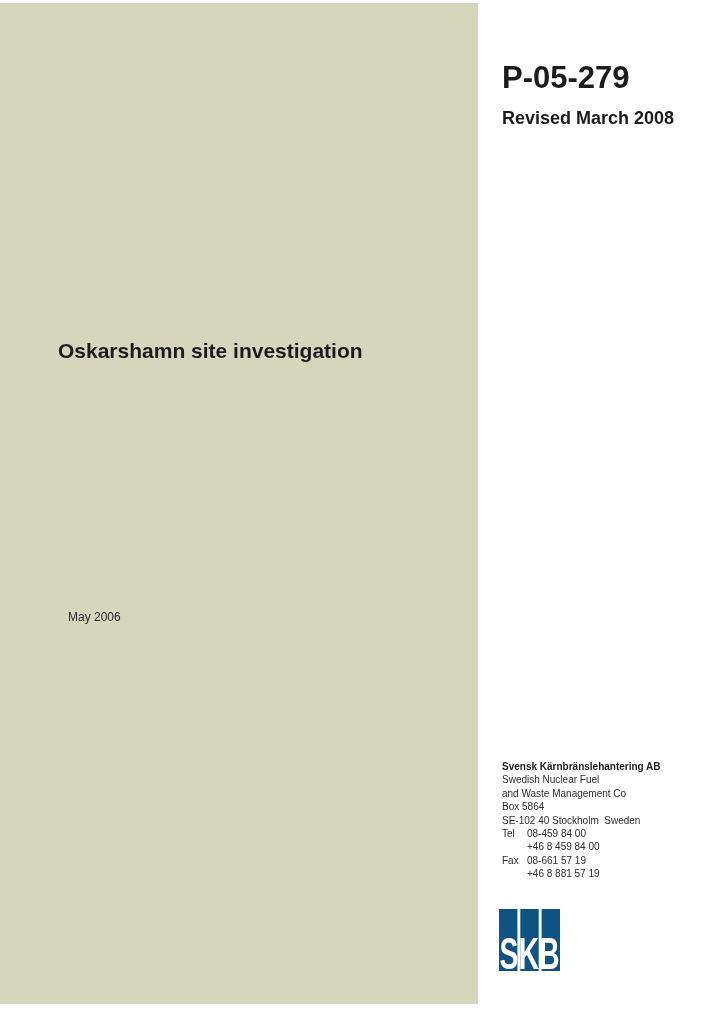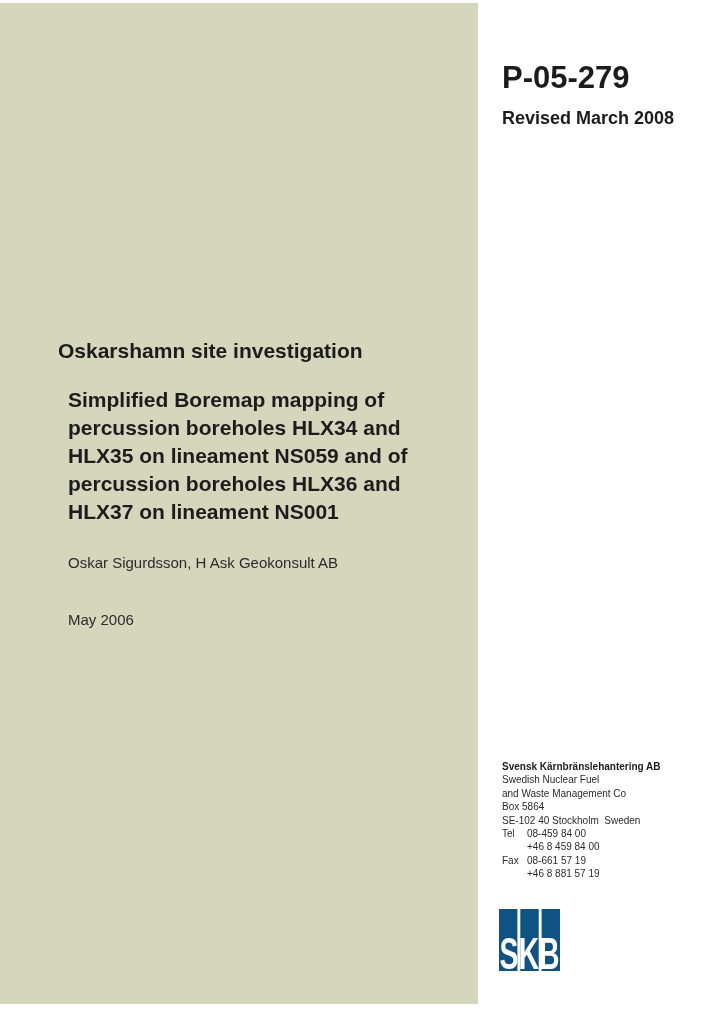--- a/index.html
+++ b/index.html
@@ -72,21 +72,21 @@
     top: 553px;
     font-size: 15px;
     line-height: 1.3;
     color: #2b2b2b;
   }
 
   .report-date {
     position: absolute;
     left: 68px;
     top: 610px;
-    font-size: 15px;
+    font-size: 12px;
     line-height: 1.3;
     color: #2b2b2b;
   }
 
   .publisher {
     position: absolute;
     left: 502px;
     top: 760px;
     width: 210px;
     font-size: 10px;
@@ -123,27 +123,21 @@
 <div class="page">
 
   <div class="panel"></div>
 
   <div class="report-number">P-05-279</div>
 
   <div class="revision-note">Revised March 2008</div>
 
   <div class="project-title">Oskarshamn site investigation</div>
 
-  <div class="report-title">Simplified Boremap mapping of
-percussion boreholes HLX34 and
-HLX35 on lineament NS059 and of
-percussion boreholes HLX36 and
-HLX37 on lineament NS001</div>
 
-  <div class="authors">Oskar Sigurdsson, H Ask Geokonsult AB</div>
 
   <div class="report-date">May 2006</div>
 
   <div class="publisher">
     <div class="company">Svensk Kärnbränslehantering AB</div>
     <div class="pub-line">Swedish Nuclear Fuel</div>
     <div class="pub-line">and Waste Management Co</div>
     <div class="pub-line">Box 5864</div>
     <div class="pub-line">SE-102 40 Stockholm  Sweden</div>
 

